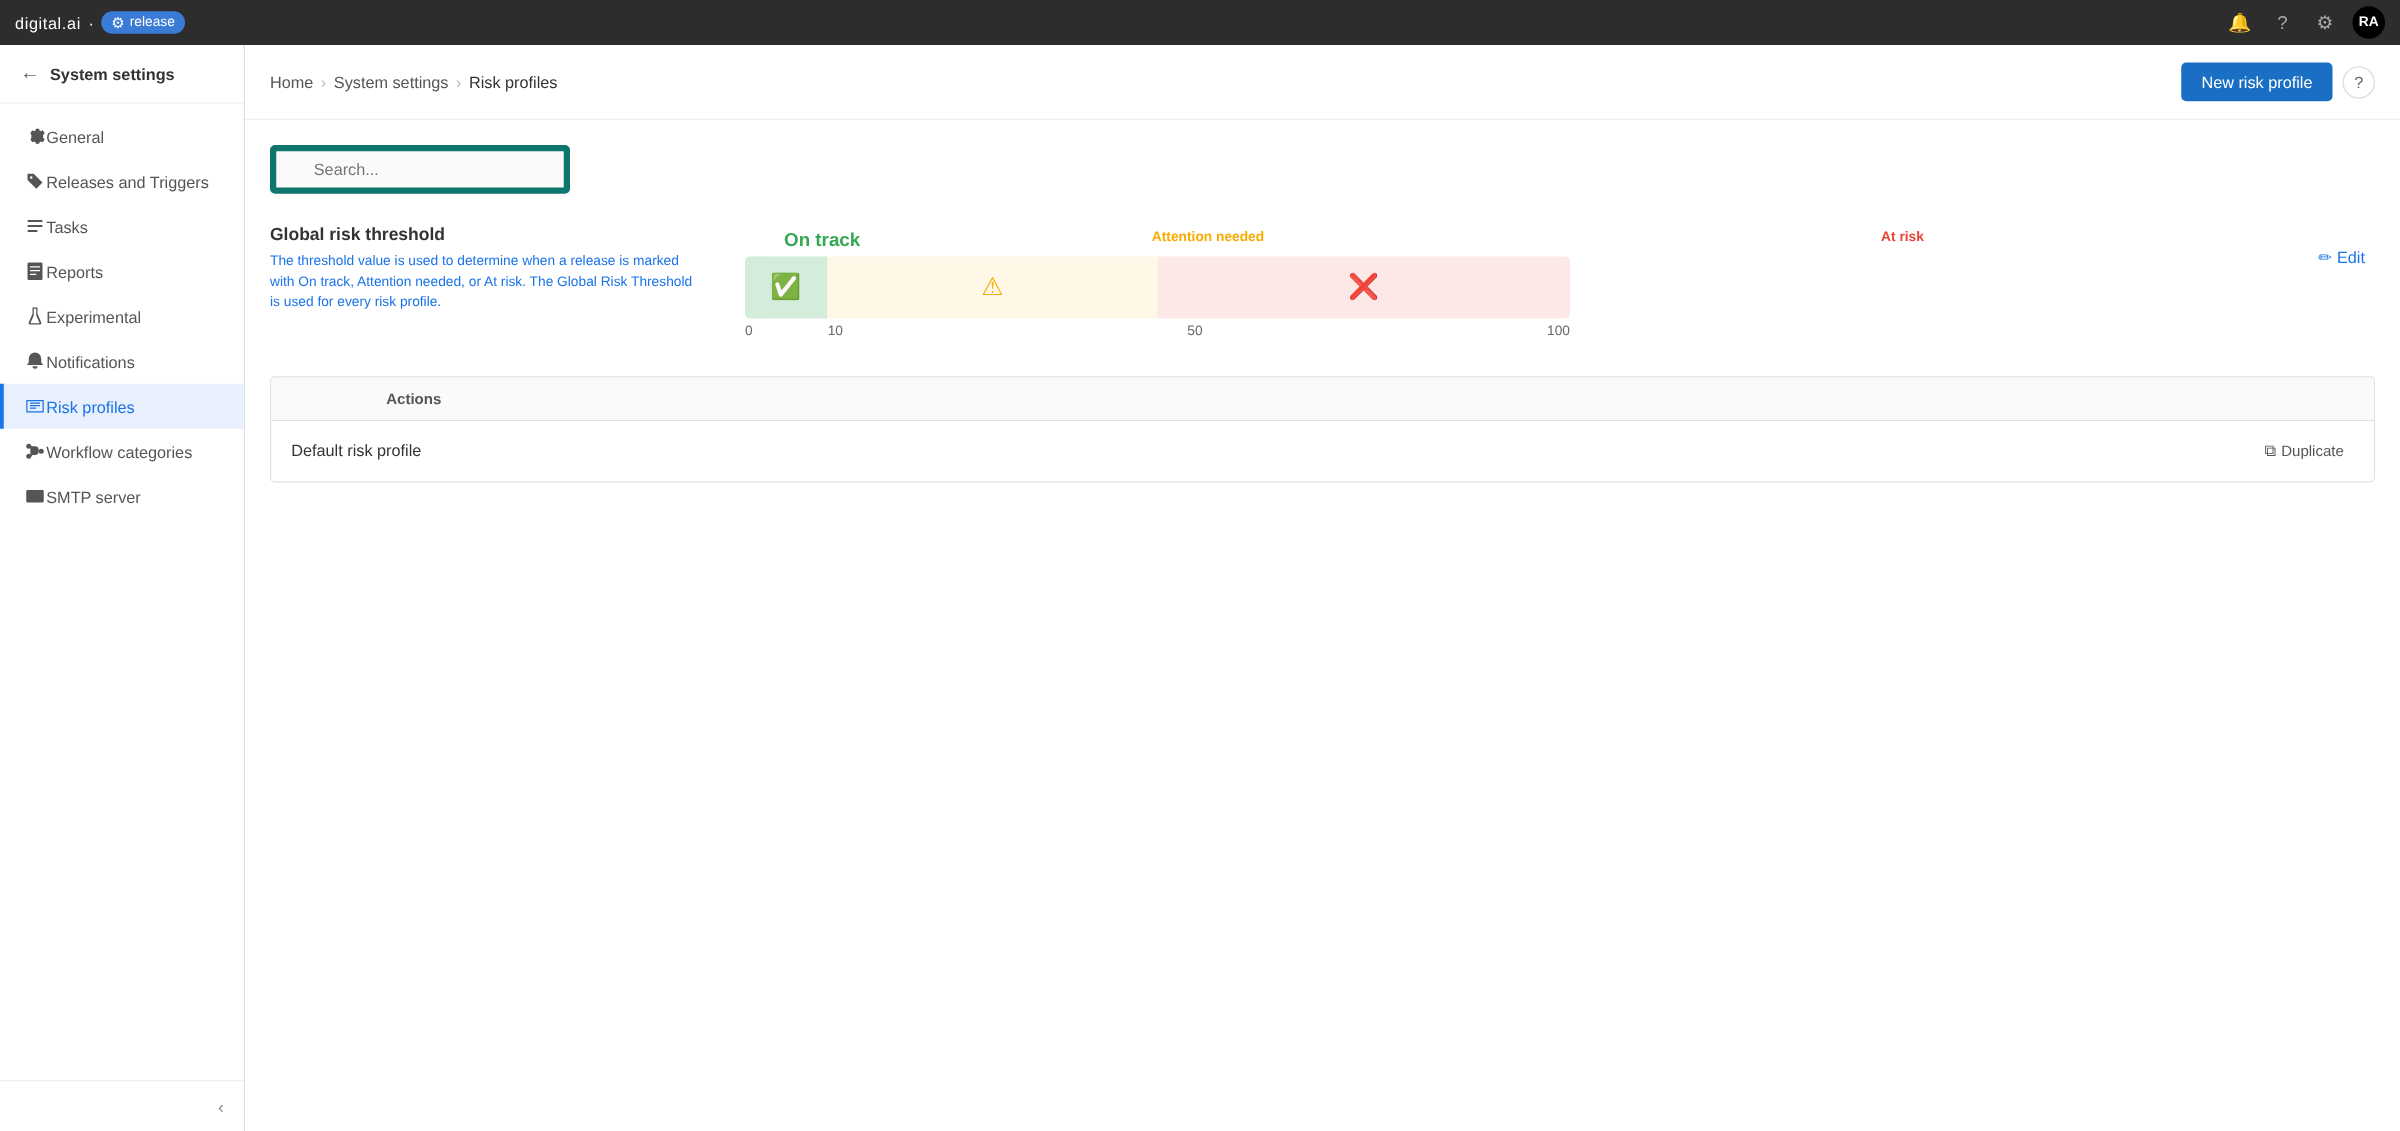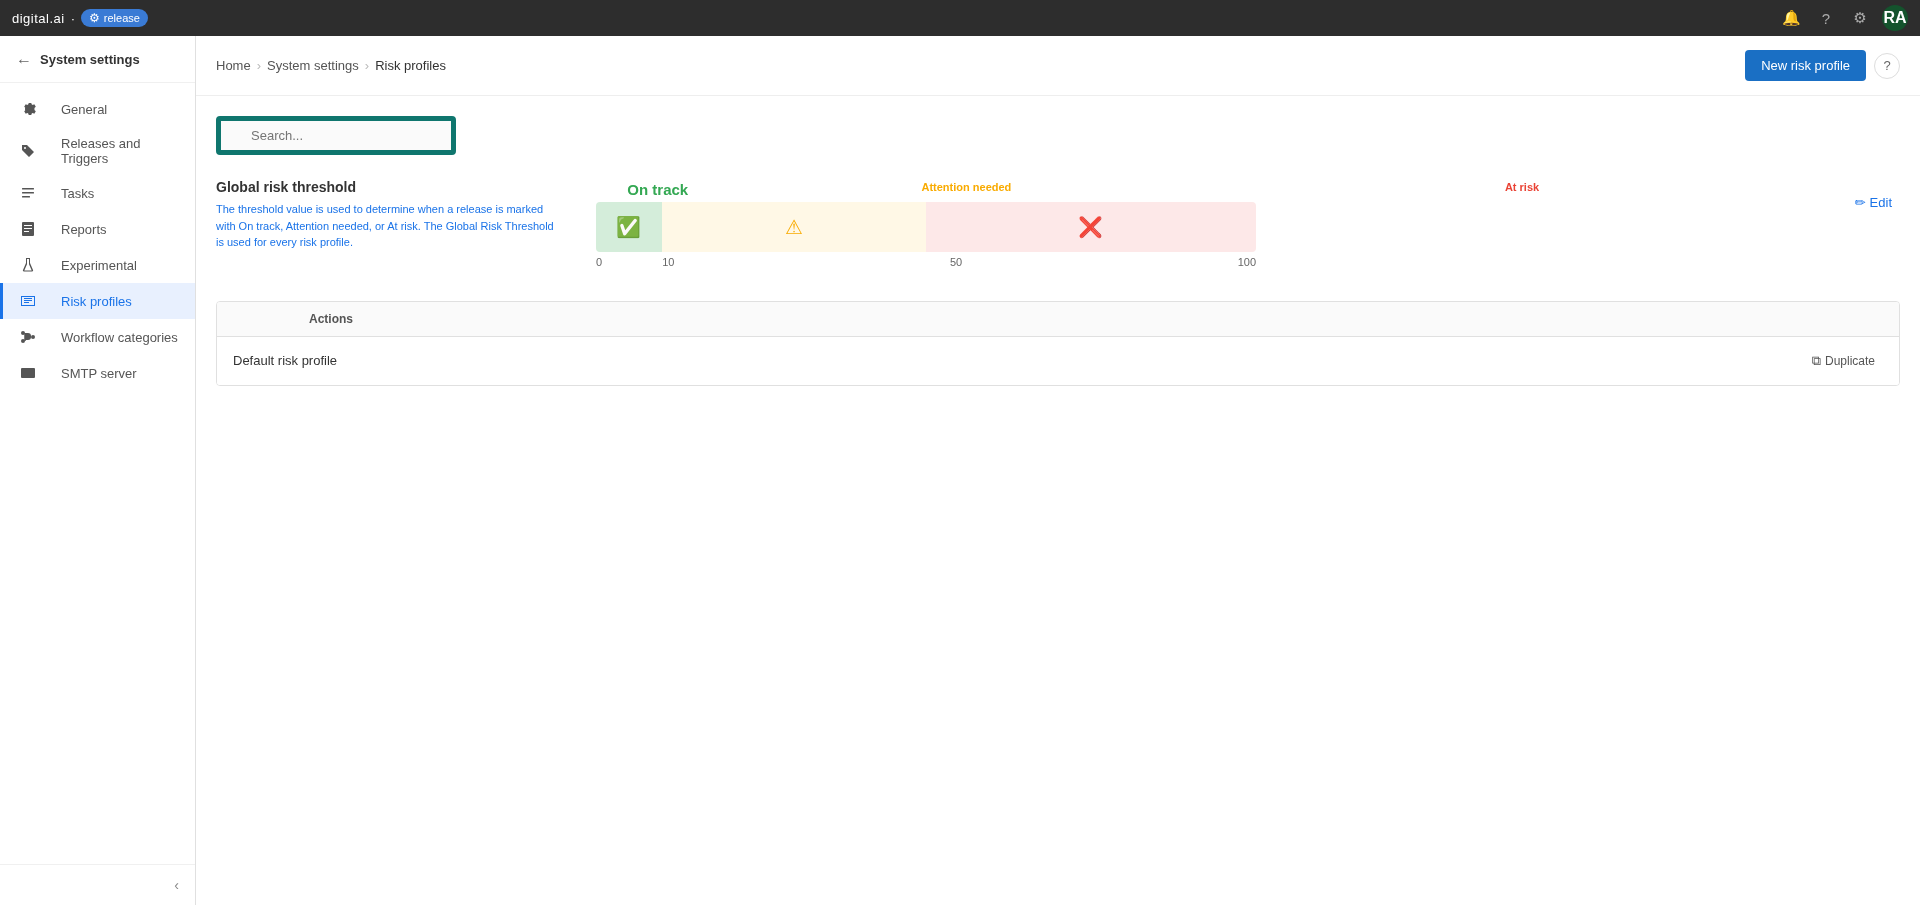--- a/index.html
+++ b/index.html
@@ -13,21 +13,21 @@
       align-items: center;
       justify-content: space-between;
       padding: 0 12px;
       position: fixed;
       top: 0; left: 0; right: 0;
       z-index: 100;
     }
     .navbar-left { display: flex; align-items: center; gap: 8px; }
     .navbar-right { display: flex; align-items: center; gap: 10px; }
     .navbar-icon { color: #aaa; cursor: pointer; font-size: 15px; width: 24px; height: 24px; display: flex; align-items: center; justify-content: center; border-radius: 50%; }
-    .avatar { width: 26px; height: 26px; background: #14532d; border-radius: 50%; display: flex; align-items: center; justify-content: center; color: white; font-size: 16px; font-weight: 600; cursor: pointer; text-align: right; }
+    .avatar { width: 26px; height: 26px; background: #000000; border-radius: 50%; display: flex; align-items: center; justify-content: center; color: white; font-size: 11px; font-weight: 600; cursor: pointer; text-align: right; }
 
     
     .layout { display: flex; margin-top: 36px; height: calc(905px - 36px); }
 
     
     .sidebar {
       width: 196px;
       background: #fff;
       border-right: 1px solid #e0e0e0;
       display: flex;
@@ -42,21 +42,21 @@
       gap: 8px;
       cursor: pointer;
       border-bottom: 1px solid #f0f0f0;
     }
     .sidebar-header-text { font-size: 13px; font-weight: 600; color: #333; }
     .back-arrow { color: #666; font-size: 16px; }
     .sidebar-nav { flex: 1; overflow-y: auto; padding: 8px 0; }
     .sidebar-item {
       display: flex;
       align-items: center;
-      gap: 24px;
+      gap: 0;
       padding: 9px 16px;
       cursor: pointer;
       color: #555;
       font-size: 13px;
       border-left: 3px solid transparent;
       transition: background 0.15s;
     }
     .sidebar-item.active {
       background: #e8f0fe;
       border-left: 3px solid #1a73e8;
@@ -134,21 +134,21 @@
       transform: translateY(-50%);
       color: #999;
       font-size: 13px;
       pointer-events: none;
     }
 
     
     .section-title { font-size: 14px; font-weight: 600; color: #333; margin-bottom: 6px; }
     .section-desc { font-size: 11px; color: #1a73e8; line-height: 1.5; max-width: 340px; margin-bottom: 20px; }
 
-    .threshold-area { display: flex; align-items: center; gap: 40px; margin-bottom: 30px; }
+    .threshold-area { display: flex; align-items: flex-end; gap: 40px; margin-bottom: 30px; }
     .threshold-left { flex-shrink: 0; }
 
     .risk-bar-container { flex: 1; }
 
     .risk-bar { display: flex; height: 50px; border-radius: 4px; overflow: hidden; position: relative; }
 
     .edit-btn {
       display: flex;
       align-items: center;
       gap: 4px;
@@ -289,20 +289,28 @@
 
       <div class="sidebar-item">
         <span class="sidebar-item-icon">
           <svg class="nav-svg" viewBox="0 0 16 16" fill="currentColor">
               <path d="M6 1v5L3 13a1 1 0 00.9 1.5h8.2A1 1 0 0013 13L10 6V1H6zm1 1h2v5.3l2.7 6.2H4.3L7 7.3V2z"></path>
             </svg>
         </span>
         <span>Experimental</span>
       </div>
 
+      <div class="sidebar-item">
+        <span class="sidebar-item-icon">
+          <svg class="nav-svg" viewBox="0 0 16 16" fill="currentColor">
+              <path d="M8 1a5 5 0 00-5 5v3l-1.5 2h13L13 9V6a5 5 0 00-5-5zm0 13a2 2 0 01-2-2h4a2 2 0 01-2 2z"></path>
+            </svg>
+        </span>
+        <span>Notifications</span>
+      </div>
 
       <div class="sidebar-item active">
         <span class="sidebar-item-icon">
           <svg class="nav-svg" viewBox="0 0 16 16" fill="currentColor">
               <path d="M1 3h14v10H1V3zm1 1v8h12V4H2zm2 1h8v1H4V5zm0 2h8v1H4V7zm0 2h5v1H4V9z"></path>
             </svg>
         </span>
         <span>Risk profiles</span>
       </div>
 

